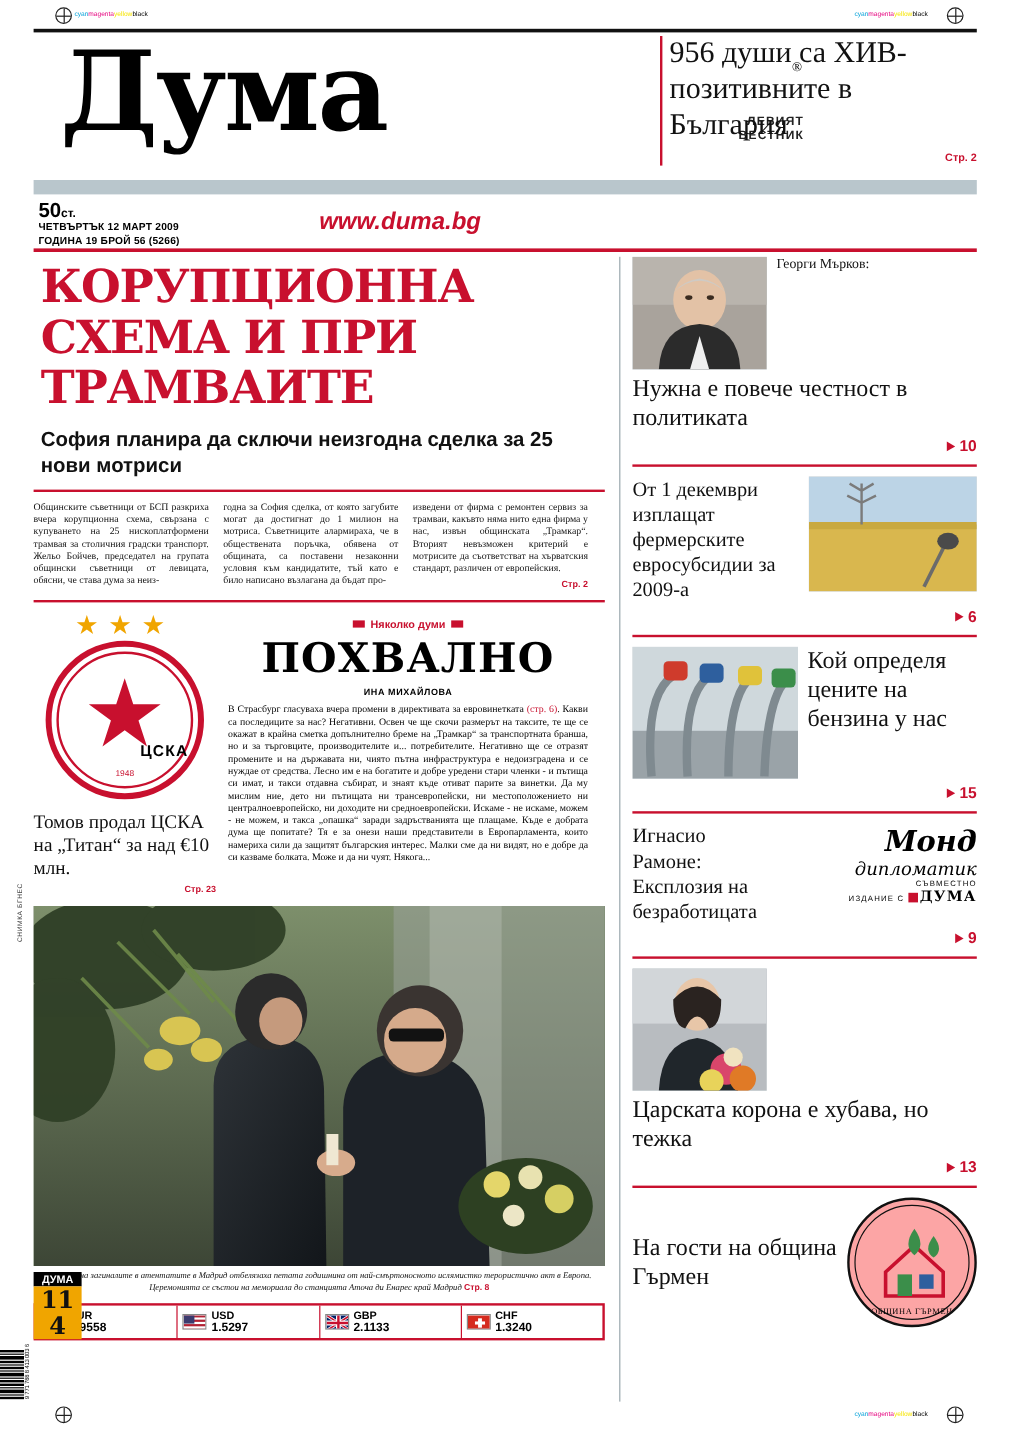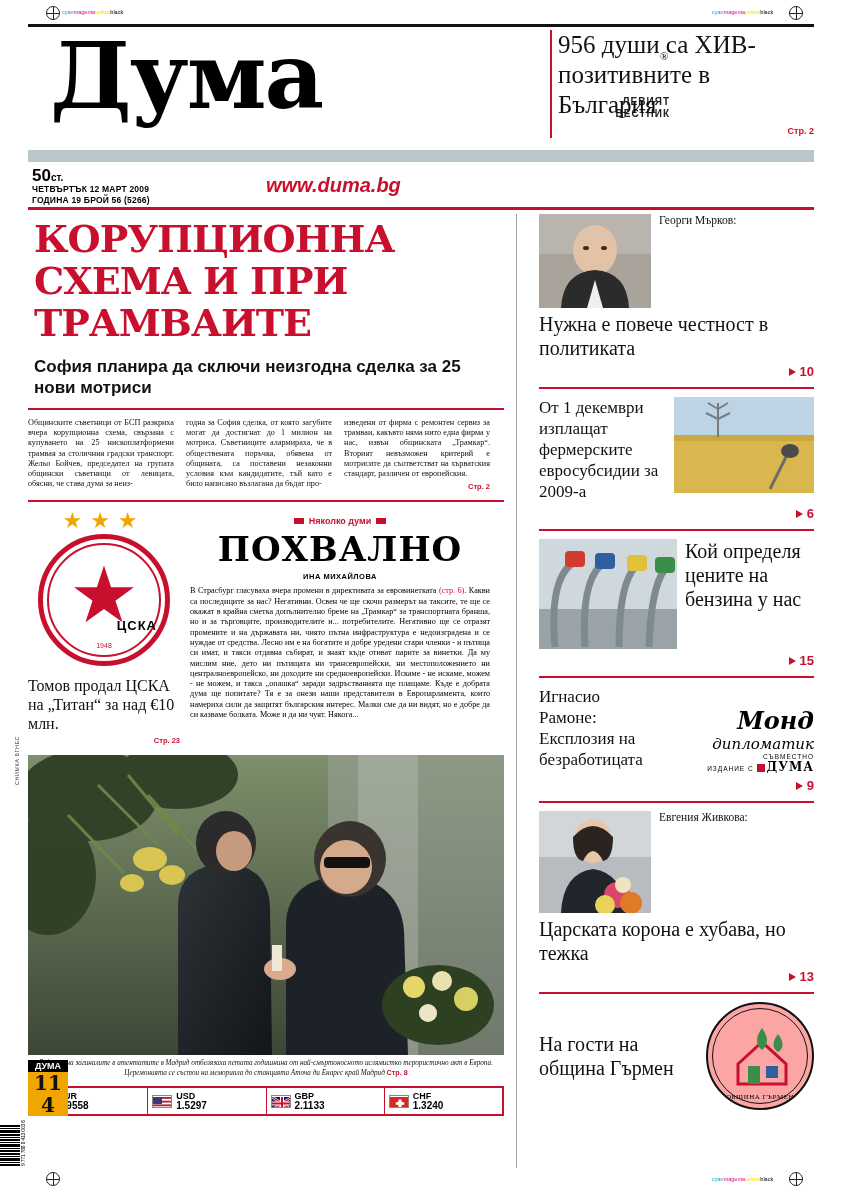--- a/index.html
+++ b/index.html
@@ -61,21 +61,21 @@
   .dateline { font-family:"Liberation Sans", sans-serif; font-size:8.5px; font-weight:bold;
               letter-spacing:.2px; line-height:11px; }
   .weburl { position:absolute; left:238px; top:8px; color:#c8102e;
             font-family:"Liberation Sans", sans-serif; font-weight:bold; font-size:20px;
             font-style:italic; }
 
   
   .body-area { position:absolute; left:0; top:190px; width:786px; height:954px; }
   .left-col { position:absolute; left:0; top:0; width:476px; height:954px; }
   .right-col { position:absolute; left:488px; top:0; width:298px; height:954px;
-               border-left:1px solid #9aa7ad; padding-left:22px; }
+               border-left:1px solid #9aa7ad; padding-left:10px; }
 
   
   .lead-head { font-family:"DejaVu Serif", serif; font-weight:bold; color:#c8102e;
                font-size:38px; line-height:42px; margin:4px 0 0 6px; letter-spacing:-1px; }
   .lead-sub { margin:12px 0 0 6px; font-family:"Liberation Sans", sans-serif;
               font-weight:bold; font-size:17px; line-height:21px; color:#111; }
   .lead-rule { margin:10px 0 0 0; height:2px; background:#c8102e; }
 
   .lead-body { display:flex; gap:12px; margin-top:8px; }
   .lead-body .col { width:146px; font-size:8.2px; line-height:10.2px; text-align:justify; color:#111; }
@@ -149,21 +149,21 @@
   .r-thumb { background:#cfd6d9; position:relative; overflow:hidden; flex:0 0 auto; }
   .r-name { font-family:"Liberation Serif", serif; font-size:11.5px; color:#111; }
   .r-head { font-family:"Liberation Serif", serif; font-size:20px; line-height:24px; color:#111; }
   .r-head.small { font-size:17px; line-height:21px; }
   .pgref { color:#c8102e; font-family:"Liberation Sans", sans-serif; font-weight:bold;
            font-size:13px; text-align:right; margin-top:4px; }
   .pgref .tri { display:inline-block; margin-right:4px;
      border-left:7px solid #c8102e; border-top:4.5px solid transparent;
      border-bottom:4.5px solid transparent; }
 
-  .mond { text-align:right;margin-top:20px; }
+  .mond { text-align:right; }
   .mond .m1 { font-family:"DejaVu Serif", serif; font-weight:bold; font-style:italic; font-size:24px; }
   .mond .m2 { font-family:"DejaVu Serif", serif; font-style:italic; font-size:15px; }
   .mond .m3 { font-family:"Liberation Sans", sans-serif; font-size:6.5px; letter-spacing:1px; }
   .mond .m4 { font-family:"Liberation Sans", sans-serif; font-size:6.5px; letter-spacing:1px; }
   .mond .duma-sm { font-family:"DejaVu Serif", serif; font-weight:bold; font-size:12px; }
   .sq { display:inline-block; width:8px; height:8px; background:#c8102e; vertical-align:-1px; margin-right:2px;}
 
   
   .garmen { width:108px; height:108px; border-radius:50%; border:2px solid #111;
             position:relative; overflow:hidden; background:#fca5a5; flex:0 0 108px; }
@@ -558,23 +558,20 @@
               <path d="M34 26 Q54 4 74 26 Q74 48 64 50 Q54 30 44 50 Q34 48 34 26Z" fill="#2a2320"></path>
               <path d="M22 102 Q24 62 54 58 Q84 62 88 102 Z" fill="#20262b"></path>
               <g>
                   <circle cx="78" cy="84" r="13" fill="#d9466b"></circle>
                   <circle cx="92" cy="92" r="11" fill="#e07a26"></circle>
                  <circle cx="66" cy="94" r="10" fill="#e8d35a"></circle>
                   <circle cx="84" cy="74" r="8" fill="#f0e3c0"></circle>
                 </g>
             </svg>
           </div>
-          <div style="flex:1;">
-            <div class="r-name">Евгения Живкова:</div>
-          </div>
         </div>
         <div class="r-head" style="margin-top:4px;">Царската корона е хубава, но тежка</div>
         <div class="pgref"><span class="tri"></span><span>13</span></div>
       </div>
 
       <div class="ritem">
         <div class="r-flex" style="align-items:center;">
           <div style="flex:1;">
             <div class="r-head">На гости на община Гърмен</div>
           </div>

